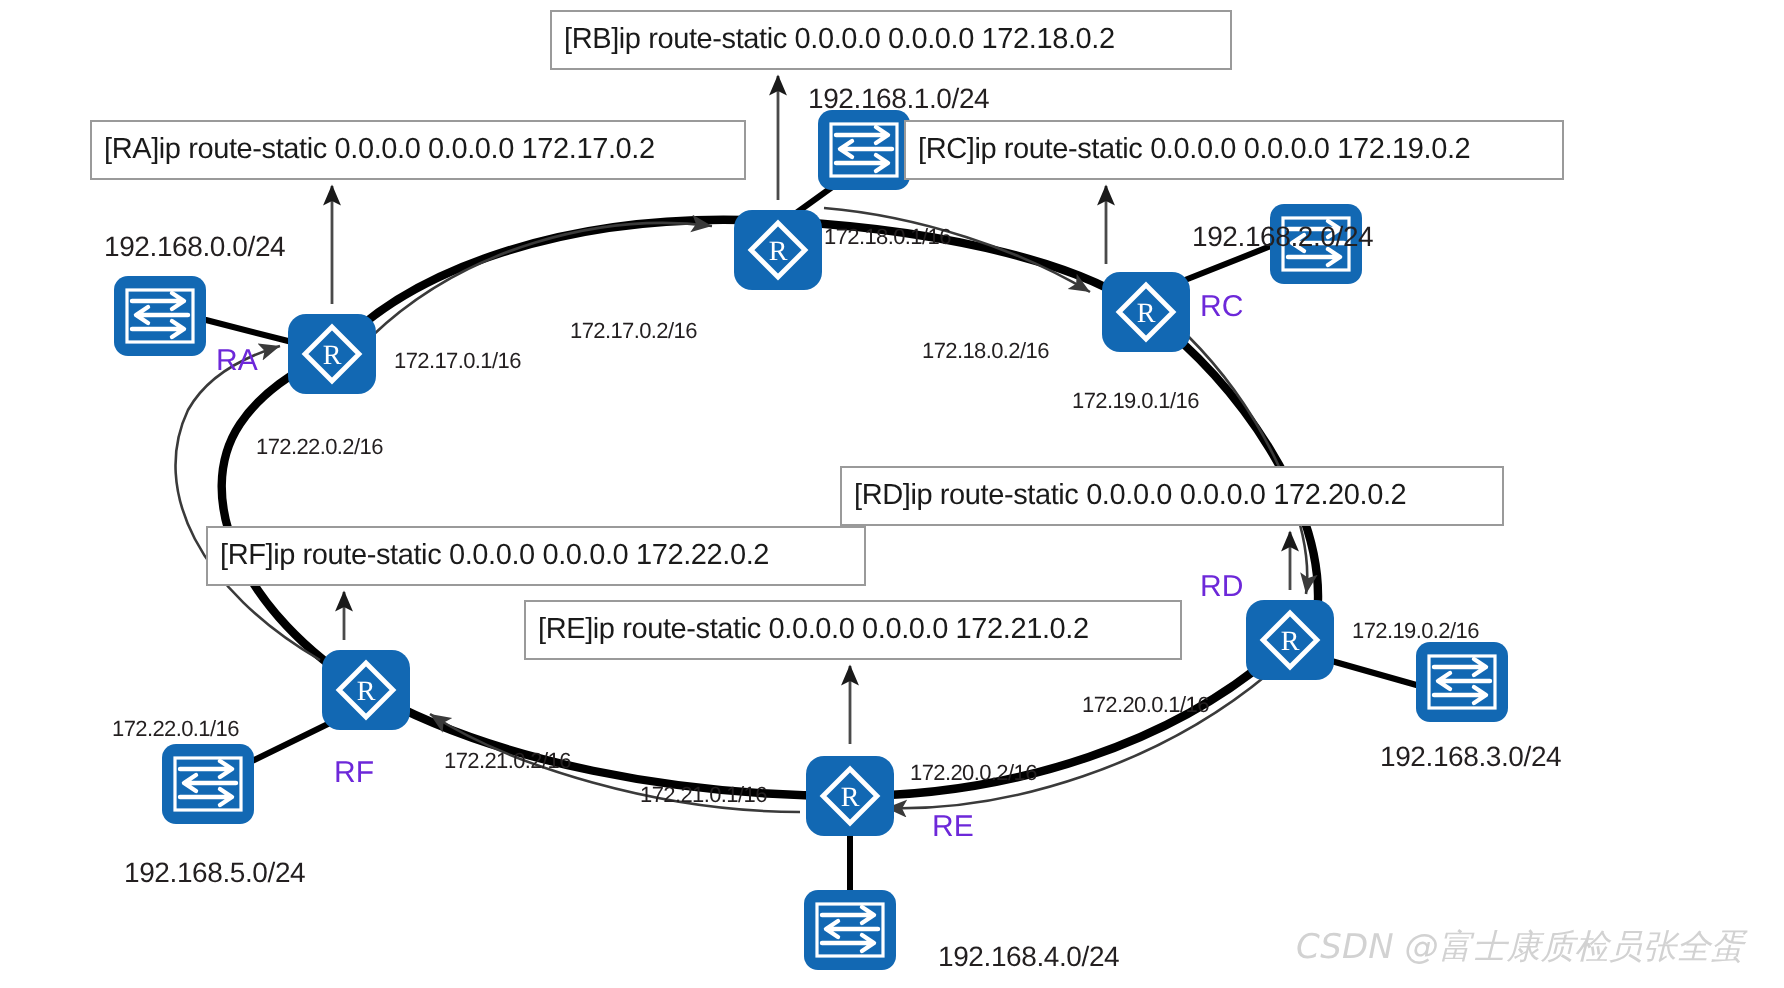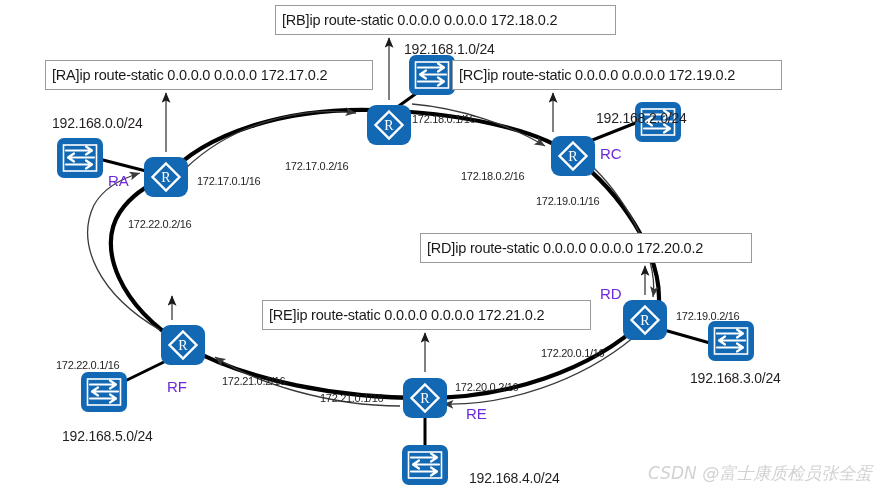--- a/index.html
+++ b/index.html
@@ -151,20 +151,21 @@
       <path d="M-14,-7.5 L11,-7.5 M6,-11.5 L12,-7.5 L6,-3.5" fill="none" stroke="#ffffff" stroke-width="2.2" stroke-linecap="round" stroke-linejoin="round"></path>
       <path d="M14,-0.5 L-11,-0.5 M-6,-4.5 L-12,-0.5 L-6,3.5" fill="none" stroke="#ffffff" stroke-width="2.2" stroke-linecap="round" stroke-linejoin="round"></path>
       <path d="M-14,6.5 L11,6.5 M6,2.5 L12,6.5 L6,10.5" fill="none" stroke="#ffffff" stroke-width="2.2" stroke-linecap="round" stroke-linejoin="round"></path>
     </g>
   </svg>
 
   <div class="cmdbox" style="left:275px;top:5px;width:341px;">[RB]ip route-static 0.0.0.0 0.0.0.0 172.18.0.2</div>
   <div class="cmdbox" style="left:45px;top:60px;width:328px;">[RA]ip route-static 0.0.0.0 0.0.0.0 172.17.0.2</div>
   <div class="cmdbox" style="left:452px;top:60px;width:330px;">[RC]ip route-static 0.0.0.0 0.0.0.0 172.19.0.2</div>
   <div class="cmdbox" style="left:420px;top:233px;width:332px;">[RD]ip route-static 0.0.0.0 0.0.0.0 172.20.0.2</div>
+  <div class="cmdbox" style="left:103px;top:263px;width:330px;">[RF]ip route-static 0.0.0.0 0.0.0.0 172.22.0.2</div>
   <div class="cmdbox" style="left:262px;top:300px;width:329px;">[RE]ip route-static 0.0.0.0 0.0.0.0 172.21.0.2</div>
 
   <div class="netlbl" style="left:52px;top:115px;">192.168.0.0/24</div>
   <div class="netlbl" style="left:404px;top:41px;">192.168.1.0/24</div>
   <div class="netlbl" style="left:596px;top:78px;margin-top:32px;">192.168.2.0/24</div>
   <div class="netlbl" style="left:690px;top:370px;">192.168.3.0/24</div>
   <div class="netlbl" style="left:469px;top:470px;">192.168.4.0/24</div>
   <div class="netlbl" style="left:62px;top:428px;">192.168.5.0/24</div>
 
   <div class="iflbl" style="left:197px;top:155px;">172.17.0.1/16</div>

